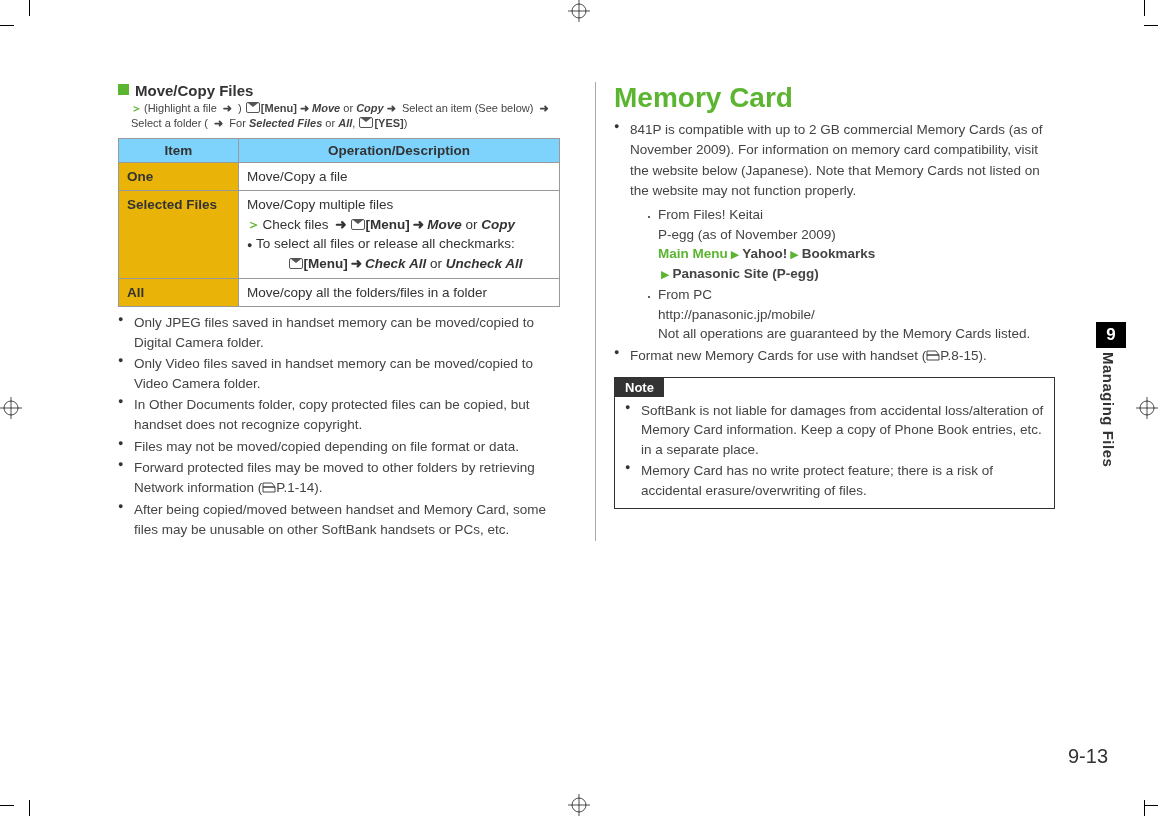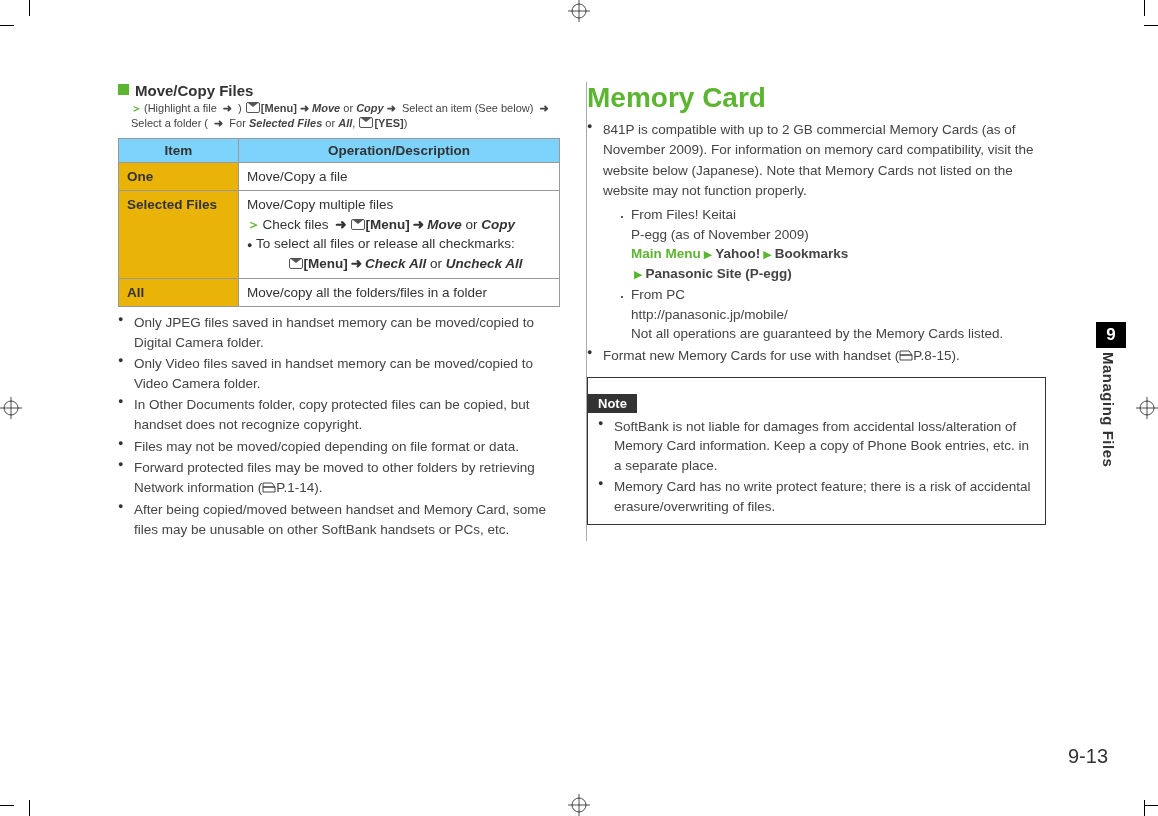--- a/index.html
+++ b/index.html
@@ -29,24 +29,24 @@
   .regmark.left { left: 0; top: 397px; }
   .regmark.right { right: 0; top: 397px; }
 
   .page {
     position: absolute;
     left: 118px;
     top: 82px;
     width: 960px;
     height: 680px;
   }
-  .cols { display: flex; gap: 8px; }
+  .cols { display: flex; gap: 17px; }
   .col { width: 460px; }
   .col.left { padding-right: 18px; }
-  .col.right { border-left: 1px solid #aaa; }
+  .col.right { padding-left: 18px; border-left: 1px solid #aaa; }
 
   .square { display: inline-block; width: 11px; height: 11px; background: #5cb531; margin-right: 6px; vertical-align: 1px; }
   .gt { color: #5cb531; font-weight: bold; padding-right: 2px;}
   .heading { font-weight: bold; font-size: 15px; margin-bottom: 2px; }
   .intro { font-size: 11px; line-height: 1.4; margin-left: 13px; color: #444; }
   .envelope {
     display: inline-block; border: 1px solid #555; border-radius: 2px;
     width: 14px; height: 11px; vertical-align: -1px; position: relative; margin: 0 1px;
   }
   .envelope::before {
@@ -73,21 +73,21 @@
 
   h1.memory { color: #5cb531; font-size: 28px; font-weight: bold; margin-bottom: 6px; }
   .sub { font-size: 13.5px; line-height: 1.5; color: #444; }
   .dotlist { margin-left: 18px; margin-top: 4px; }
   .dotlist > div { position: relative; padding-left: 10px; margin-bottom: 2px; }
   .dotlist > div::before { content: "·"; position: absolute; left: -2px; top: -2px; font-size: 18px; }
   .greenbold { color: #5cb531; font-weight: bold; }
   .tri { color: #5cb531; font-size: 11px; padding: 0 3px;}
 
   .notebox { border: 1px solid #333; margin-top: 10px; padding: 0 0 6px 0; }
-  .notelabel { display: inline-block; background: #333; color: #fff; font-weight: bold; font-size: 13px; padding: 2px 10px; margin: 16px 0 4px 0;}
+  .notelabel { display: inline-block; background: #333; color: #fff; font-weight: bold; font-size: 13px; padding: 2px 10px; margin: 0 0 4px 0;}
   .notebox ul.bul { margin: 0 10px 0 10px; }
 
   .sidetab {
     position: absolute; right: -48px; top: 240px;
     width: 30px;
   }
   .sidetab .chip {
     background: #000; color: #fff; text-align: center; font-weight: bold;
     font-size: 17px; padding: 3px 0; margin-bottom: 4px;
   }

